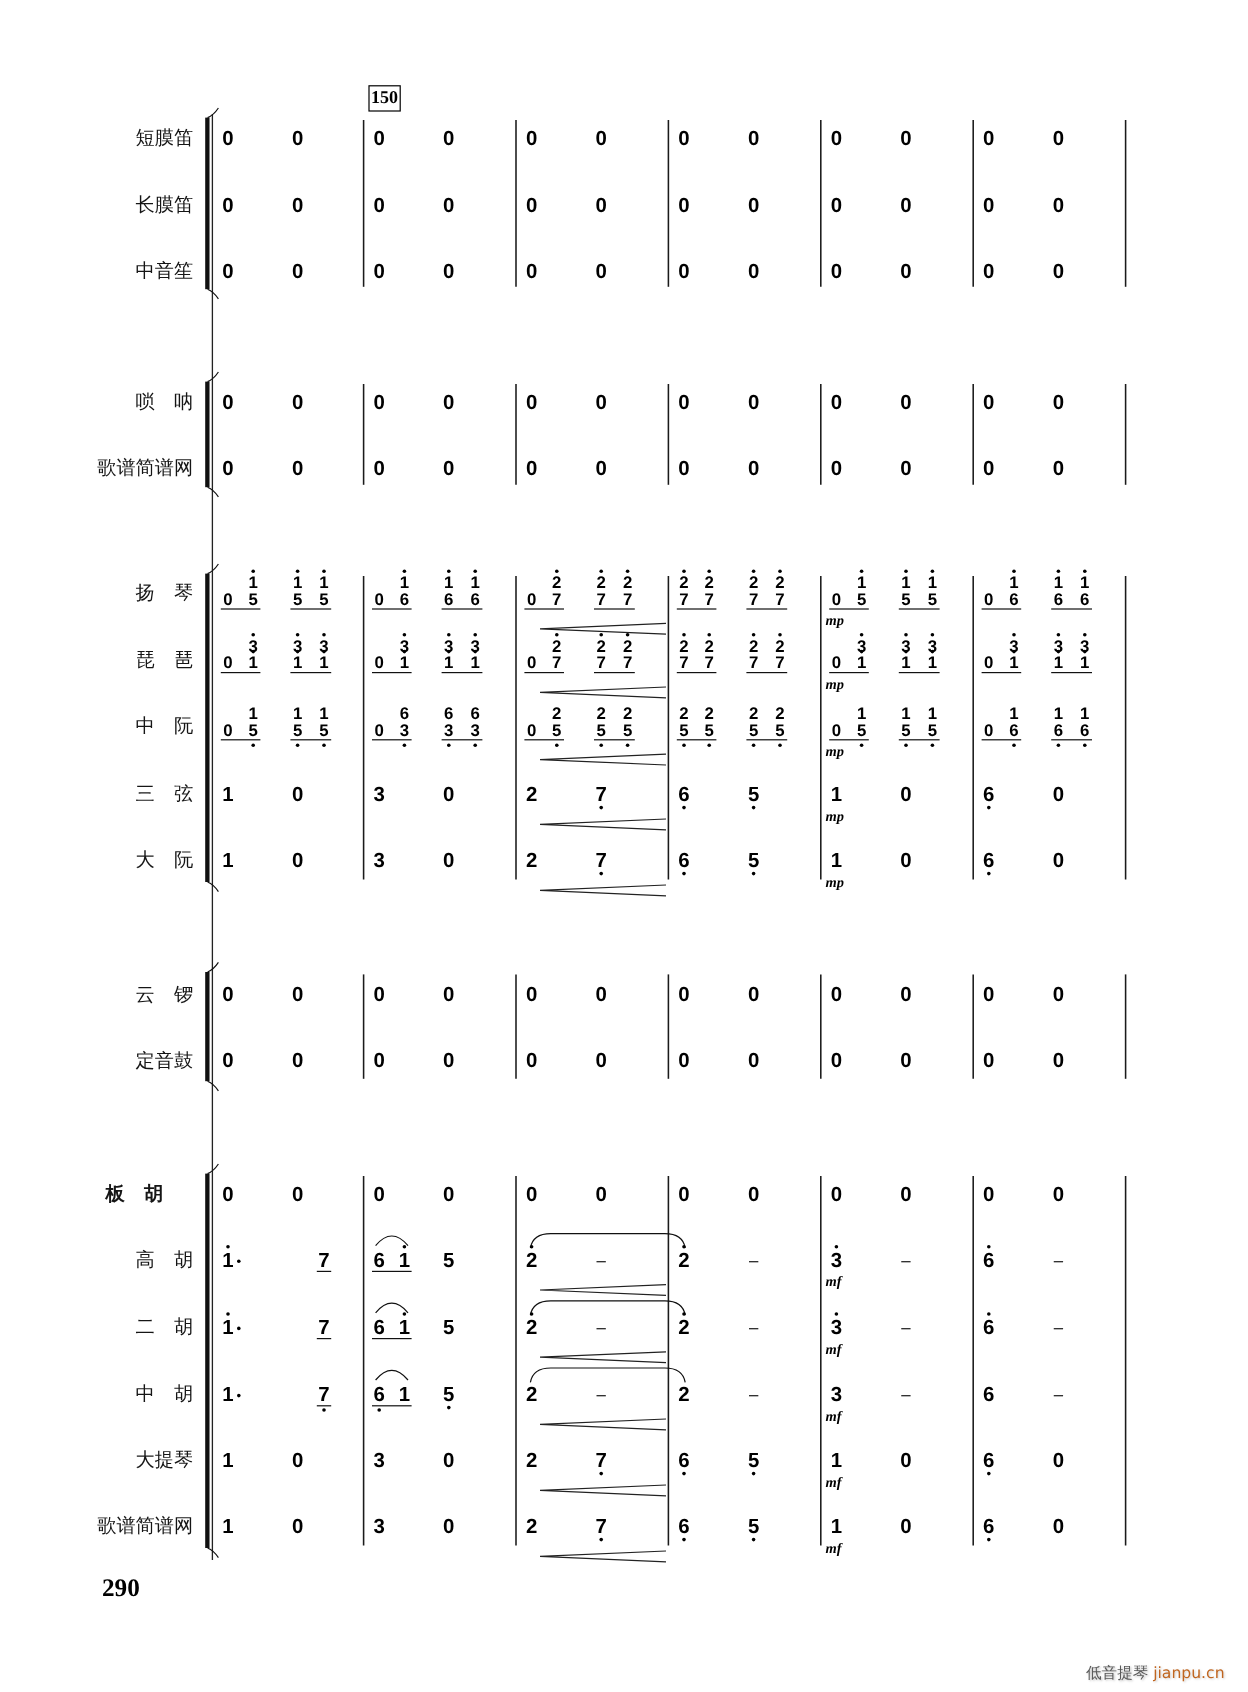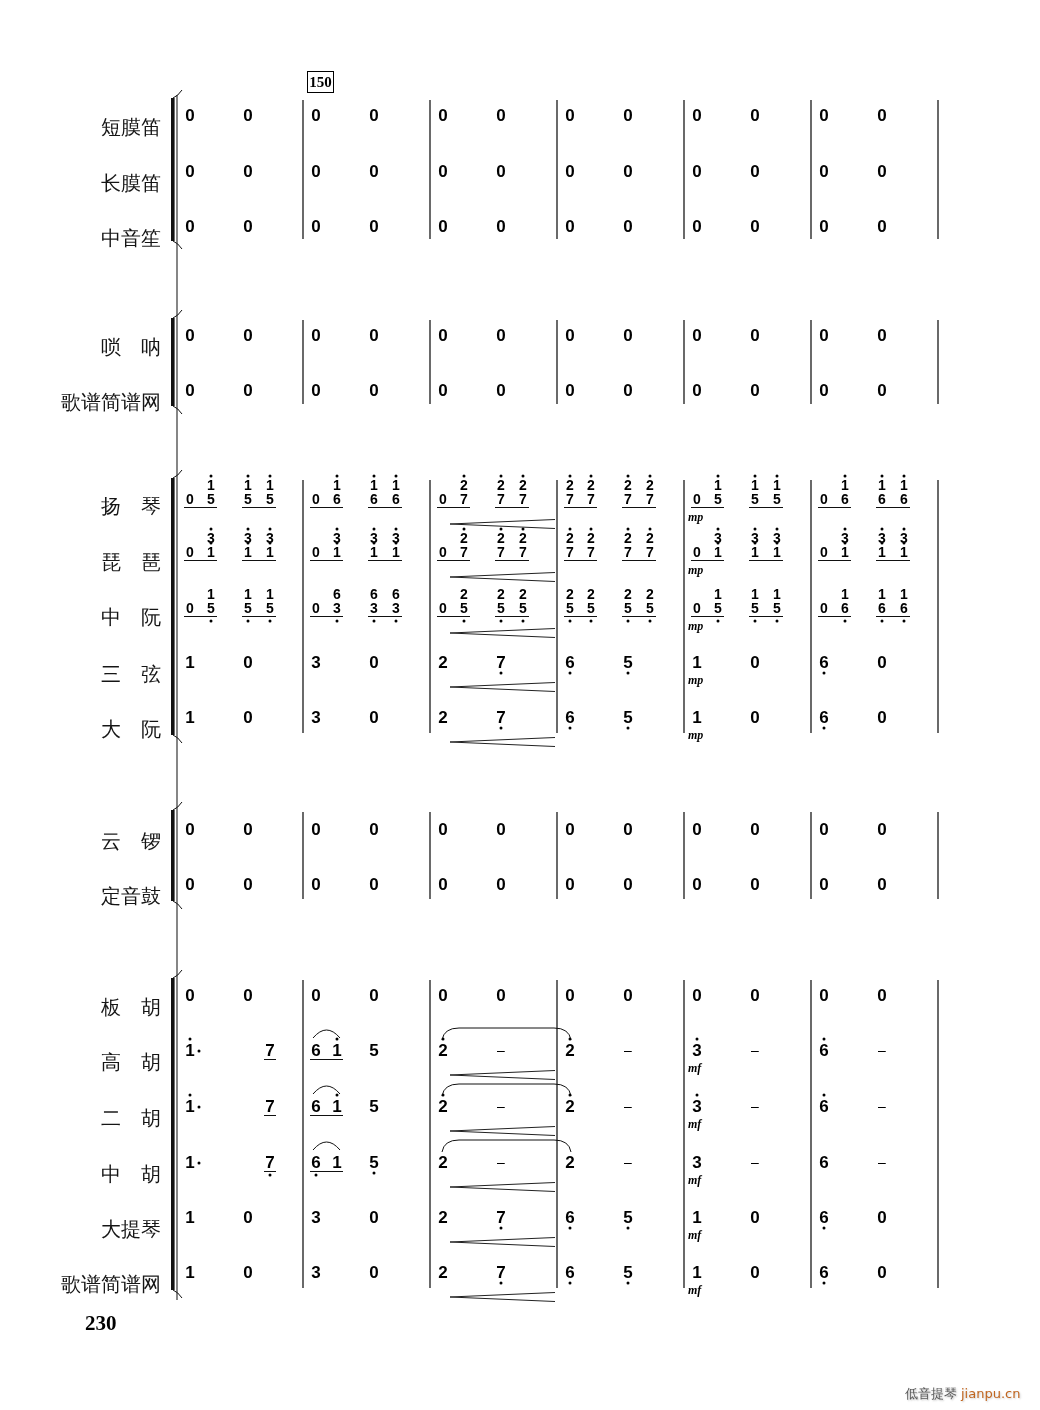--- a/index.html
+++ b/index.html
@@ -1,22 +1,22 @@
 <!DOCTYPE html>
 <html><head>
 <meta charset="utf-8">
 <style>
   html, body { margin: 0; padding: 0; background: #ffffff; }
   #page { position: relative; width: 1040px; height: 1410px; overflow: hidden; background: #ffffff; }
   #score-lines { position: absolute; left: 0; top: 0; width: 1040px; height: 1410px; }
   #score { position: absolute; left: 0; top: 0; width: 1040px; height: 1410px; }
   .abs { position: absolute; }
   .label {
-    font-family: "DejaVu Serif", serif; font-size: 20px; color: #151515;
-    white-space: pre; transform: translateY(-50%); line-height: 1; text-align: right; margin-top: 12px;
+    font-family: "DejaVu Serif", serif; font-size: 16px; color: #151515;
+    white-space: pre; transform: translateY(-50%); line-height: 1; text-align: right;
   }
   .note {
     font-family: "Liberation Sans", sans-serif; font-weight: bold; font-size: 17px;
     line-height: 1; color: #000; transform: translate(-50%, -50%); white-space: nowrap;
   }
   .note.sm { font-size: 14px; }
   .note.dash { font-weight: normal; font-size: 14px; }
   .odot { width: 3px; height: 3px; border-radius: 50%; background: #000; transform: translate(-50%, -50%); }
   .beam { height: 1.3px; background: #111; }
   .dyn {
@@ -465,21 +465,21 @@
       <span class="abs note" style="left: 316px; top: 884px;">0</span>
       <span class="abs note" style="left: 374px; top: 884px;">0</span>
       <span class="abs note" style="left: 443px; top: 884px;">0</span>
       <span class="abs note" style="left: 501px; top: 884px;">0</span>
       <span class="abs note" style="left: 570px; top: 884px;">0</span>
       <span class="abs note" style="left: 628px; top: 884px;">0</span>
       <span class="abs note" style="left: 697px; top: 884px;">0</span>
       <span class="abs note" style="left: 755px; top: 884px;">0</span>
       <span class="abs note" style="left: 824px; top: 884px;">0</span>
       <span class="abs note" style="left: 882px; top: 884px;">0</span>
-      <div class="abs label" style="top: 995px; right: 879px;">板　胡</div>
+      <div class="abs label" style="top: 995px; right: 904px; font-weight: bold;">板　胡</div>
       <span class="abs note" style="left: 190px; top: 995px;">0</span>
       <span class="abs note" style="left: 248px; top: 995px;">0</span>
       <span class="abs note" style="left: 316px; top: 995px;">0</span>
       <span class="abs note" style="left: 374px; top: 995px;">0</span>
       <span class="abs note" style="left: 443px; top: 995px;">0</span>
       <span class="abs note" style="left: 501px; top: 995px;">0</span>
       <span class="abs note" style="left: 570px; top: 995px;">0</span>
       <span class="abs note" style="left: 628px; top: 995px;">0</span>
       <span class="abs note" style="left: 697px; top: 995px;">0</span>
       <span class="abs note" style="left: 755px; top: 995px;">0</span>
@@ -586,17 +586,17 @@
       <div class="abs odot" style="left: 628px; top: 1283px;"></div>
       <span class="abs note" style="left: 697px; top: 1272px;">1</span>
       <span class="abs note" style="left: 755px; top: 1272px;">0</span>
       <span class="abs dyn" style="left: 688px; top: 1290px;">mf</span>
       <span class="abs note" style="left: 824px; top: 1272px;">6</span>
       <div class="abs odot" style="left: 824px; top: 1283px;"></div>
       <span class="abs note" style="left: 882px; top: 1272px;">0</span>
     </div>
 
   <div class="abs rehearsal">150</div>
-  <div class="abs page-number">230</div>
+  <div class="abs page-number">290</div>
   <div class="abs watermark">
     <span class="wm-cn">低音提琴</span><span class="wm-en">jianpu.cn</span>
   </div>
 </div>
 
 </body></html>

